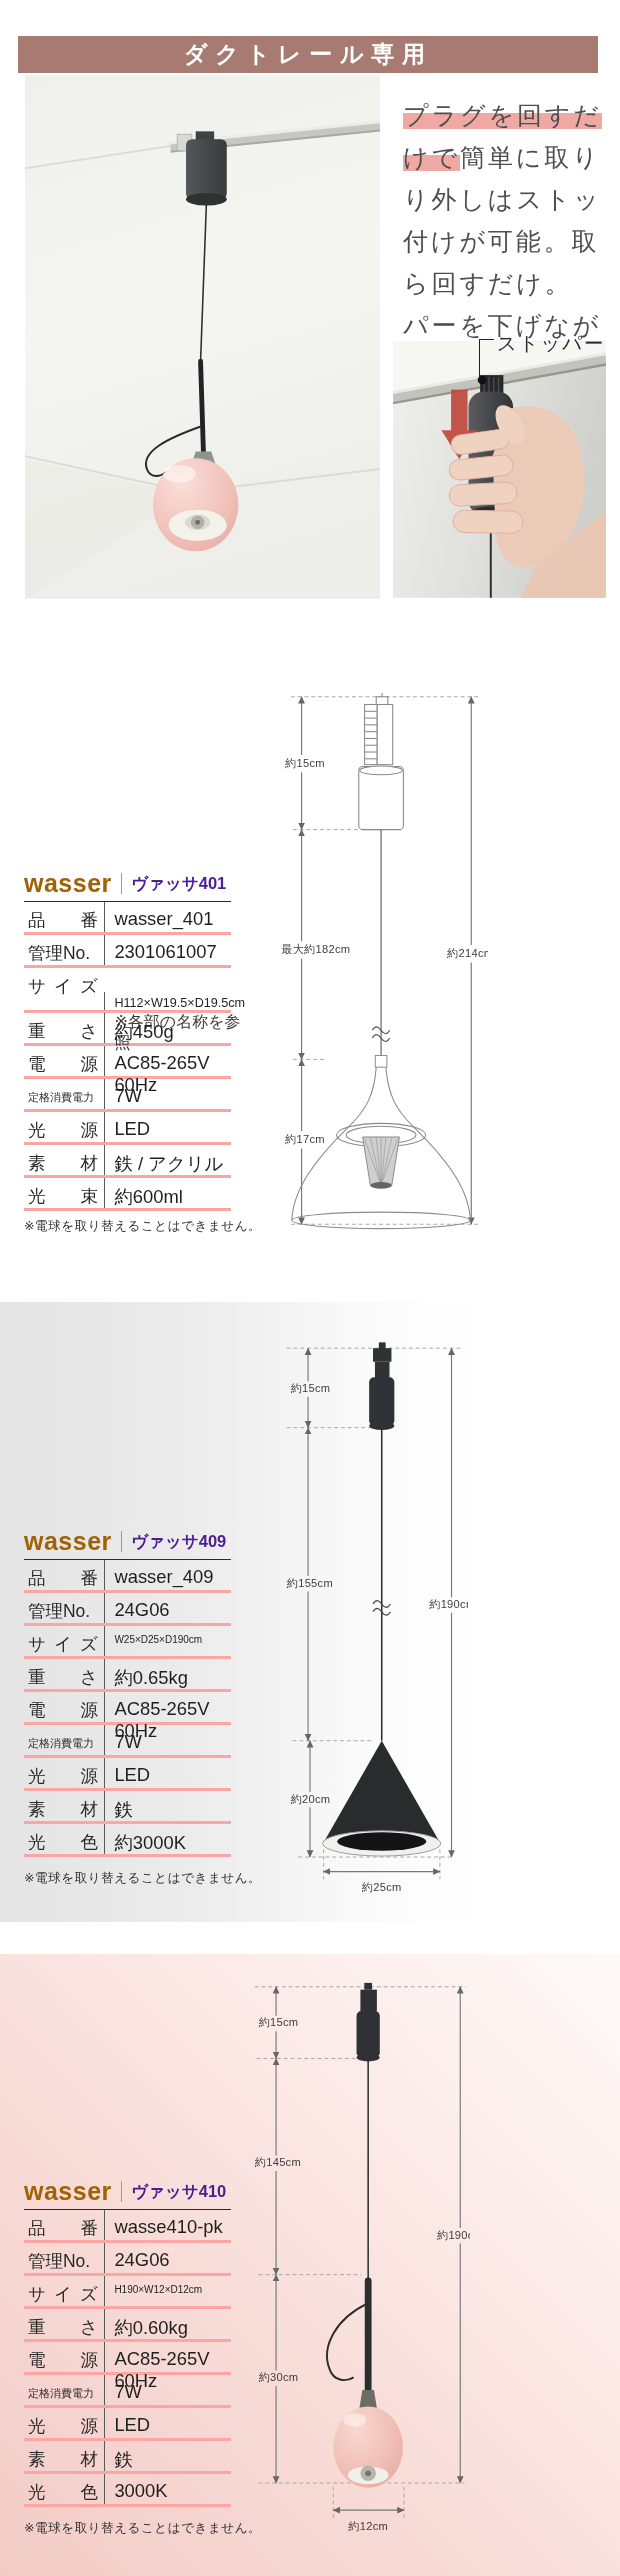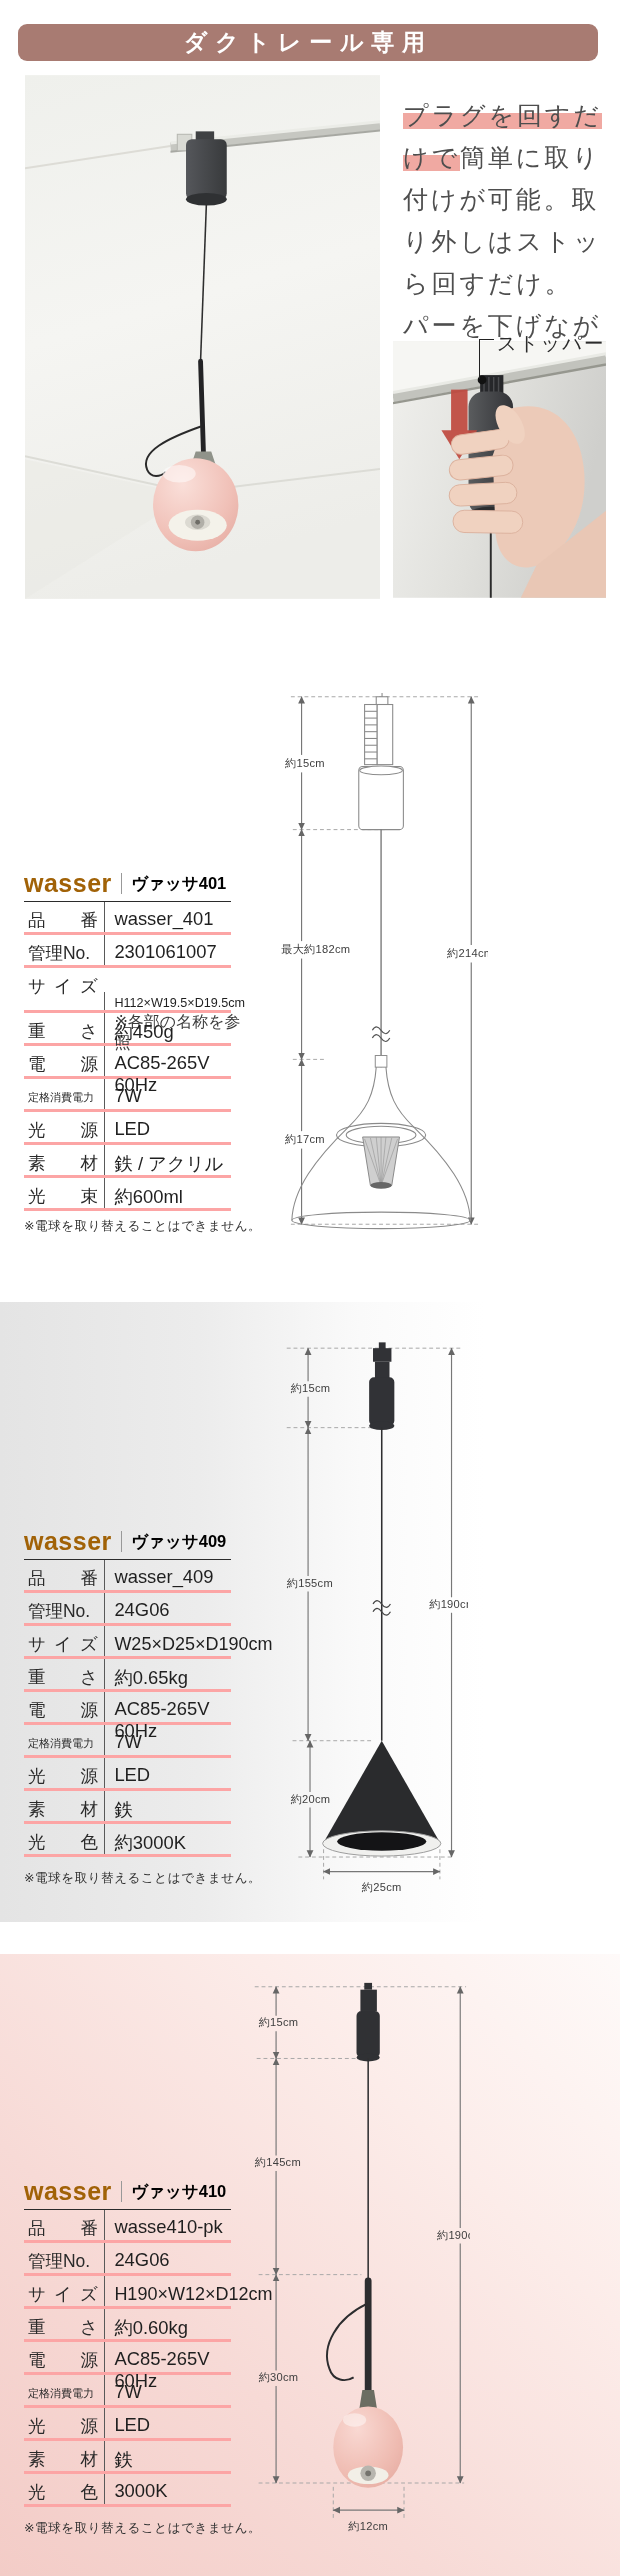--- a/index.html
+++ b/index.html
@@ -1,23 +1,23 @@
 <!DOCTYPE html>
 <html><head>
 <meta charset="utf-8">
 <style>
   html,body{margin:0;padding:0;background:#fff;}
   .page{position:relative;width:621px;height:2576px;background:#ffffff;
         font-family:"Liberation Sans","DejaVu Sans",sans-serif;overflow:hidden;color:#333;}
   .abs{position:absolute;}
 
   
-  .header-bar{left:18.4px;top:24px;width:580px;height:37px;background:#a87b72;color:#fff;
+  .header-bar{left:18.4px;top:36px;width:580px;height:37px;background:#a87b72;color:#fff;
       display:flex;align-items:center;justify-content:center;font-size:23px;font-weight:bold;
-      letter-spacing:7.8px;border-radius:9px;}
+      letter-spacing:7.8px;}
 
   
   .intro{left:403px;top:95px;width:213px;font-size:25px;line-height:42px;color:#4e4e4e;
       font-weight:500;letter-spacing:2.9px;white-space:nowrap;font-family:Liberation Serif, serif;}
   .intro .hl{background:linear-gradient(transparent 42%,#f0a9a2 42%);}
 
   
   .stopper-line{left:479px;top:339px;width:13.6px;height:39px;border-left:1.9px solid #222;border-top:1.9px solid #222;}
   .stopper-label{left:497px;top:330px;font-size:19.4px;color:#2b2b2b;letter-spacing:1.9px;font-weight:500;}
 
@@ -25,29 +25,29 @@
   .section-gray{left:0;top:1302px;width:621px;height:620px;
       background:linear-gradient(to right,#e4e4e4 0%,#ececec 32%,#fafafa 58%,#ffffff 78%);}
   .section-pink{left:0;top:1954px;width:621px;height:622px;
       background:linear-gradient(to top right,#f3ccc7 0%,#f7dad6 35%,#fcece9 70%,#fefaf9 100%);}
 
   
   .spec{position:absolute;width:207px;color:#222;}
   .spec-head{height:35px;display:flex;align-items:center;border-bottom:1.9px solid #2b2b2b;}
   .brand{font-size:25px;font-weight:800;color:#a16207;letter-spacing:0.5px;line-height:1;}
   .head-div{width:1px;height:21.3px;background:#999;margin:0 8.7px 0 9.7px;flex:none;}
-  .pname{font-size:16.5px;font-weight:bold;color:#000000;white-space:nowrap;}
+  .pname{font-size:16.5px;font-weight:bold;color:#4c1d95;white-space:nowrap;}
   .srow{display:flex;border-bottom:3px solid #fca5a5;height:33px;box-sizing:border-box;}
   .srow.tall{height:45px;}
   .lab{width:70px;flex:none;font-size:17.5px;padding:5.8px 5.8px 0 3.9px;box-sizing:content-box;
        text-align:justify;text-align-last:justify;color:#2a2a2a;}
   .lab.nospread{text-align:center;text-align-last:left;}
   .lab.small{font-size:11px;padding-top:10.7px;}
   .val{flex:1;border-left:1px solid #595959;padding:5.8px 0 0 9.7px;font-size:18.4px;color:#1f1f1f;}
-  .val.vsmall{font-size:18px;padding-top:7.8px;}
+  .val.vsmall{font-size:10px;padding-top:7.8px;}
   .val.v2{padding-top:3.9px;margin-top:24px;}
   .val.v2 .main{font-size:12.6px;}
   .val.v2 .sub{font-size:16px;color:#3c3c3c;margin-top:1.9px;}
   .footnote{position:absolute;font-size:12.6px;color:#333;letter-spacing:0.5px;}
 
   
   .dimtext{font-size:11.5px;fill:#3e3e3e;letter-spacing:0.3px;}
   .mline{stroke:#777;stroke-width:1.2;}
   .dash{stroke:#a6a6a6;stroke-width:1;stroke-dasharray:4 3;fill:none;}
   .art{stroke:#8a8a8a;stroke-width:1.1;fill:none;}
@@ -101,22 +101,22 @@
       <ellipse cx="178" cy="464" rx="30" ry="16" fill="#f4f2ea"></ellipse>
       <ellipse cx="178" cy="461" rx="13" ry="8" fill="#dcdad2"></ellipse>
       <circle cx="178" cy="461" r="7" fill="#b1afa8"></circle>
       <circle cx="178" cy="461" r="2.5" fill="#6d6c66"></circle>
     </g>
   </svg>
 
   <div class="abs intro">
     <div><span class="hl">プラグを回すだ</span></div>
     <div><span class="hl">けで</span><span>簡単に取り</span></div>
+    <div><span>り外しはストッ</span></div>
     <div><span>付けが可能。取</span></div>
-    <div><span>り外しはストッ</span></div>
     <div><span>ら回すだけ。</span></div>
     <div><span>パーを下げなが</span></div>
   </div>
 
   <svg class="abs" style="left:393px;top:341px;" width="213" height="257" viewBox="0 0 220 265">
     <defs>
       <linearGradient id="p2bg" x1="0" y1="0" x2="1" y2="0.3">
         <stop offset="0" stop-color="#f0f0ed"></stop>
           <stop offset="0.55" stop-color="#e0e0dc"></stop>
           <stop offset="1" stop-color="#cfcfcc"></stop>

